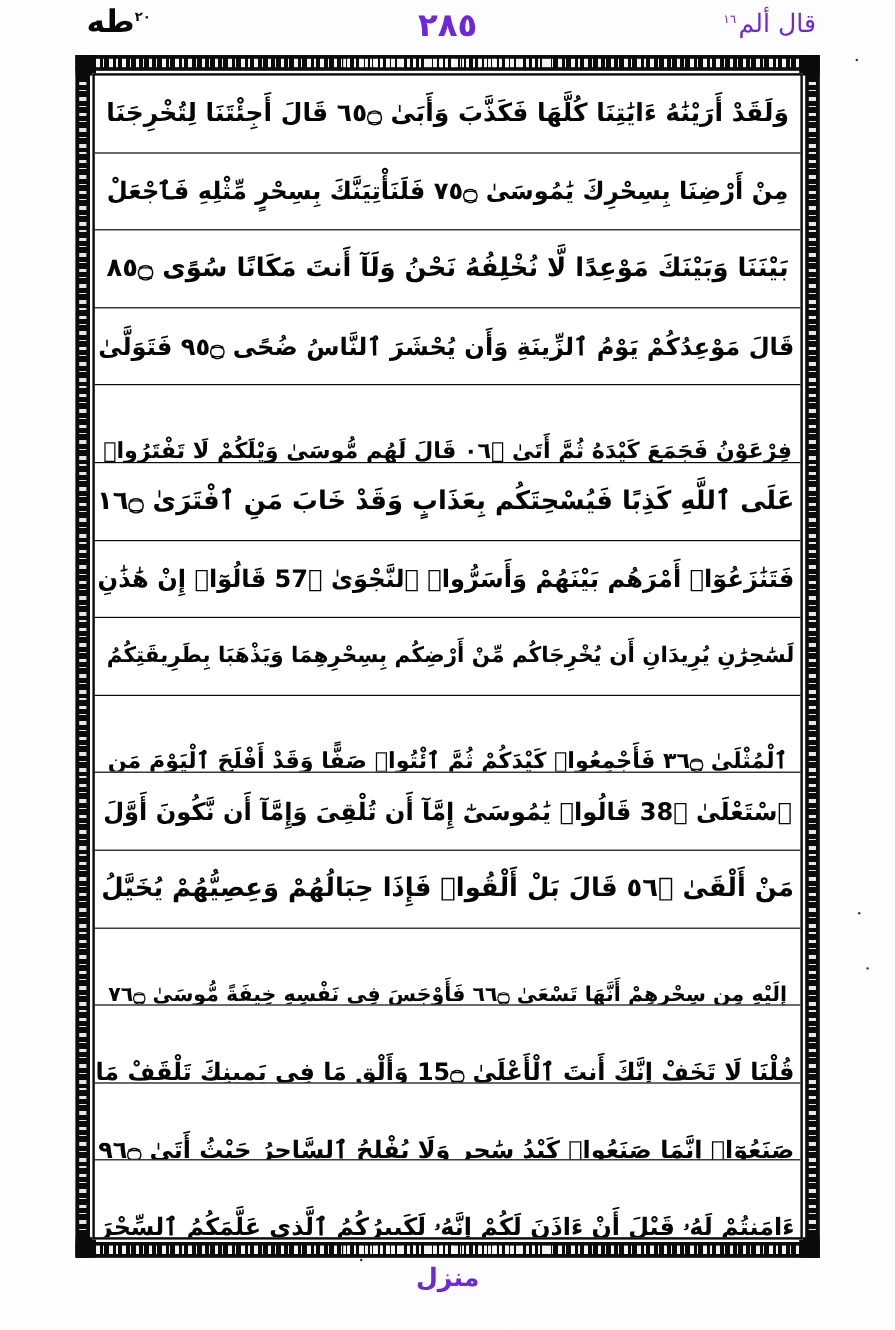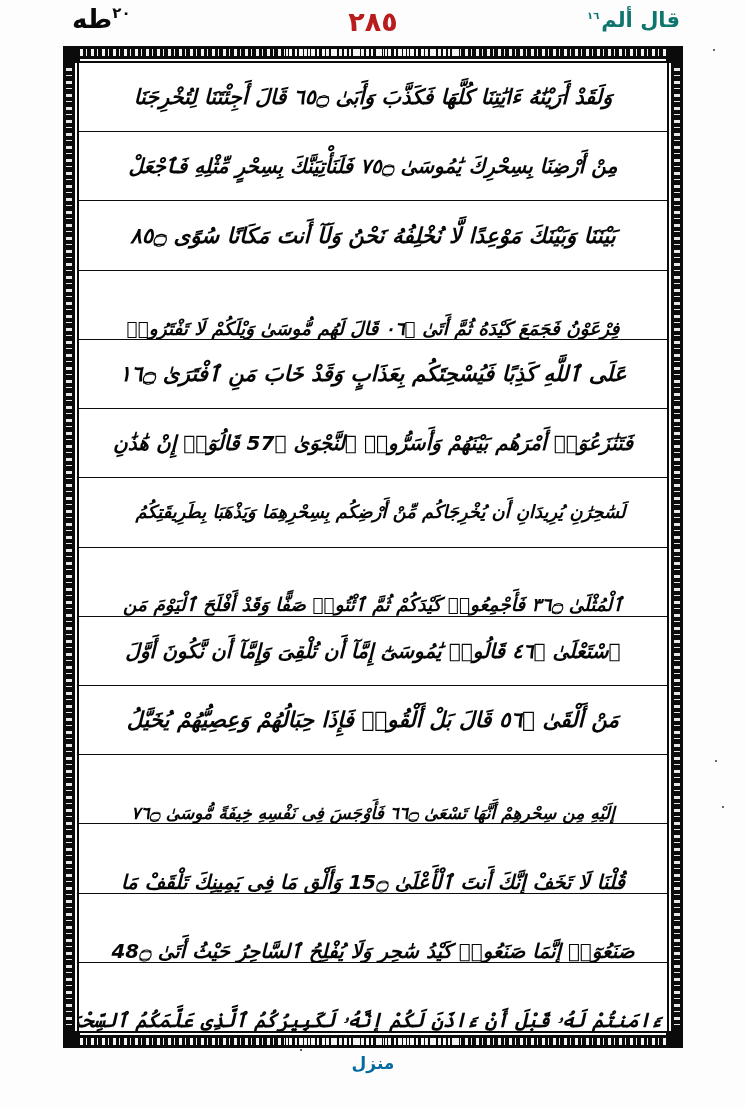--- a/index.html
+++ b/index.html
@@ -22,32 +22,32 @@
   }
   .hdr .surah-mark{
     position:absolute;left:72px;top:6px;
     font-size:26px;line-height:1;
     color:#090909;
     direction:rtl;
     white-space:nowrap;
     font-family:"DejaVu Sans",sans-serif;
     font-weight:700;
   }
-  .hdr .surah-mark .num{font-size:15px;vertical-align:super;margin-right:0;}
+  .hdr .surah-mark .num{font-size:11px;vertical-align:super;margin-right:0;}
   .hdr .page-no{
     position:absolute;left:0;right:0;top:8px;
     text-align:center;
     font-size:27px;line-height:1;
-    color:#b91c1c;font-weight:700;
+    color:#6d28d9;font-weight:700;
     letter-spacing:1px;
   }
   .hdr .juz-mark{
     position:absolute;right:66px;top:10px;
     font-size:21px;line-height:1;
-    color:#0f766e;font-weight:700;
+    color:#6d28d9;font-weight:400;
     direction:rtl;white-space:nowrap;
   }
   .hdr .juz-mark .num{font-size:10px;vertical-align:super;margin-right:2px;}
 
   
   .frame{
     position:absolute;
     left:63px;top:46px;
     width:620px;height:1002px;
     box-sizing:border-box;
@@ -121,21 +121,20 @@
     flex-direction:column;
   }
   .ayah-line{
     flex:1 1 0;
     position:relative;
     border-bottom:1.6px solid #0b0b0b;
     display:flex;
     align-items:center;
     justify-content:flex-end;
     overflow:hidden;
-    font-style:italic;
   }
   .ayah-line:last-child{border-bottom:none;}
   .ayah-line .arabic{
     direction:rtl;
     unicode-bidi:bidi-override;
     width:100%;
     text-align:center;
     padding:0 5px;
     box-sizing:border-box;
     font-family:"DejaVu Sans","Liberation Sans",sans-serif;
@@ -151,21 +150,21 @@
   .ayah-line.dense .arabic{font-size:22px;letter-spacing:-0.8px;margin-top:48px;}
   .ayah-line.denser .arabic{font-size:20px;letter-spacing:-1px;padding-left:20px;}
 
   
   .footer{
     position:absolute;
     left:0;right:0;top:1055px;
     text-align:center;
   }
   .footer .manzil{
-    font-size:17px;color:#0369a1;font-weight:700;
+    font-size:21px;color:#6d28d9;font-weight:700;
     line-height:1;
   }
   .footer .dot{
     position:absolute;left:300px;top:-6px;
     width:2px;height:2px;background:#222;border-radius:50%;
   }
   .speck{
     position:absolute;background:#333;border-radius:50%;
     width:2px;height:2px;
   }
@@ -212,49 +211,52 @@
     <div class="textblock">
       <div class="ayah-line">
         <div class="arabic" style="font-size: 20.8px;">وَلَقَدْ أَرَيْنَٰهُ ءَايَٰتِنَا كُلَّهَا فَكَذَّبَ وَأَبَىٰ ۝٥٦ قَالَ أَجِئْتَنَا لِتُخْرِجَنَا</div>
       </div>
       <div class="ayah-line">
         <div class="arabic" style="font-size: 20.1px;">مِنْ أَرْضِنَا بِسِحْرِكَ يَٰمُوسَىٰ ۝٥٧ فَلَنَأْتِيَنَّكَ بِسِحْرٍ مِّثْلِهِ فَٱجْعَلْ</div>
       </div>
       <div class="ayah-line">
         <div class="arabic" style="font-size: 21.5px;">بَيْنَنَا وَبَيْنَكَ مَوْعِدًا لَّا نُخْلِفُهُ نَحْنُ وَلَآ أَنتَ مَكَانًا سُوًى ۝٥٨</div>
       </div>
+      <div class="ayah-line">
+        <div class="arabic" style="font-size: 20.1px;">قَالَ مَوْعِدُكُمْ يَوْمُ ٱلزِّينَةِ وَأَن يُحْشَرَ ٱلنَّاسُ ضُحًى ۝٥٩ فَتَوَلَّىٰ</div>
+      </div>
       <div class="ayah-line dense">
         <div class="arabic" style="font-size: 18.5px;">فِرْعَوْنُ فَجَمَعَ كَيْدَهُ ثُمَّ أَتَىٰ ۝٦٠ قَالَ لَهُم مُّوسَىٰ وَيْلَكُمْ لَا تَفْتَرُوا۟</div>
       </div>
       <div class="ayah-line">
         <div class="arabic" style="font-size: 21.5px;">عَلَى ٱللَّهِ كَذِبًا فَيُسْحِتَكُم بِعَذَابٍ وَقَدْ خَابَ مَنِ ٱفْتَرَىٰ ۝٦١</div>
       </div>
       <div class="ayah-line">
         <div class="arabic" style="font-size: 20.1px;">فَتَنَٰزَعُوٓا۟ أَمْرَهُم بَيْنَهُمْ وَأَسَرُّوا۟ ٱلنَّجْوَىٰ ۝75 قَالُوٓا۟ إِنْ هَٰذَٰنِ</div>
       </div>
       <div class="ayah-line denser">
         <div class="arabic" style="font-size: 17.9px;">لَسَٰحِرَٰنِ يُرِيدَانِ أَن يُخْرِجَاكُم مِّنْ أَرْضِكُم بِسِحْرِهِمَا وَيَذْهَبَا بِطَرِيقَتِكُمُ</div>
       </div>
       <div class="ayah-line dense">
         <div class="arabic" style="font-size: 18.5px;">ٱلْمُثْلَىٰ ۝٦٣ فَأَجْمِعُوا۟ كَيْدَكُمْ ثُمَّ ٱئْتُوا۟ صَفًّا وَقَدْ أَفْلَحَ ٱلْيَوْمَ مَنِ</div>
       </div>
       <div class="ayah-line">
-        <div class="arabic" style="font-size: 20.1px;">ٱسْتَعْلَىٰ ۝٦٤ قَالُوا۟ يَٰمُوسَىٰٓ إِمَّآ أَن تُلْقِىَ وَإِمَّآ أَن نَّكُونَ أَوَّلَ</div>
+        <div class="arabic" style="font-size: 20.1px;">ٱسْتَعْلَىٰ ۝83 قَالُوا۟ يَٰمُوسَىٰٓ إِمَّآ أَن تُلْقِىَ وَإِمَّآ أَن نَّكُونَ أَوَّلَ</div>
       </div>
       <div class="ayah-line">
         <div class="arabic" style="font-size: 21.5px;">مَنْ أَلْقَىٰ ۝٦٥ قَالَ بَلْ أَلْقُوا۟ فَإِذَا حِبَالُهُمْ وَعِصِيُّهُمْ يُخَيَّلُ</div>
       </div>
       <div class="ayah-line dense">
         <div class="arabic" style="font-size: 17.1px;">إِلَيْهِ مِن سِحْرِهِمْ أَنَّهَا تَسْعَىٰ ۝٦٦ فَأَوْجَسَ فِى نَفْسِهِ خِيفَةً مُّوسَىٰ ۝٦٧</div>
       </div>
       <div class="ayah-line dense">
         <div class="arabic" style="font-size: 19.9px;">قُلْنَا لَا تَخَفْ إِنَّكَ أَنتَ ٱلْأَعْلَىٰ ۝51 وَأَلْقِ مَا فِى يَمِينِكَ تَلْقَفْ مَا</div>
       </div>
       <div class="ayah-line dense">
-        <div class="arabic" style="font-size: 19.9px;">صَنَعُوٓا۟ إِنَّمَا صَنَعُوا۟ كَيْدُ سَٰحِرٍ وَلَا يُفْلِحُ ٱلسَّاحِرُ حَيْثُ أَتَىٰ ۝84</div>
+        <div class="arabic" style="font-size: 19.9px;">صَنَعُوٓا۟ إِنَّمَا صَنَعُوا۟ كَيْدُ سَٰحِرٍ وَلَا يُفْلِحُ ٱلسَّاحِرُ حَيْثُ أَتَىٰ ۝٦٩</div>
       </div>
       <div class="ayah-line dense">
         <div class="arabic" style="font-size: 19.9px;">ءَامَنتُمْ لَهُۥ قَبْلَ أَنْ ءَاذَنَ لَكُمْ إِنَّهُۥ لَكَبِيرُكُمُ ٱلَّذِى عَلَّمَكُمُ ٱلسِّحْرَ</div>
       </div>
     </div>
   </div>
 
   <div class="footer">
     <div class="dot"></div>
     <div class="manzil">منزل</div>

